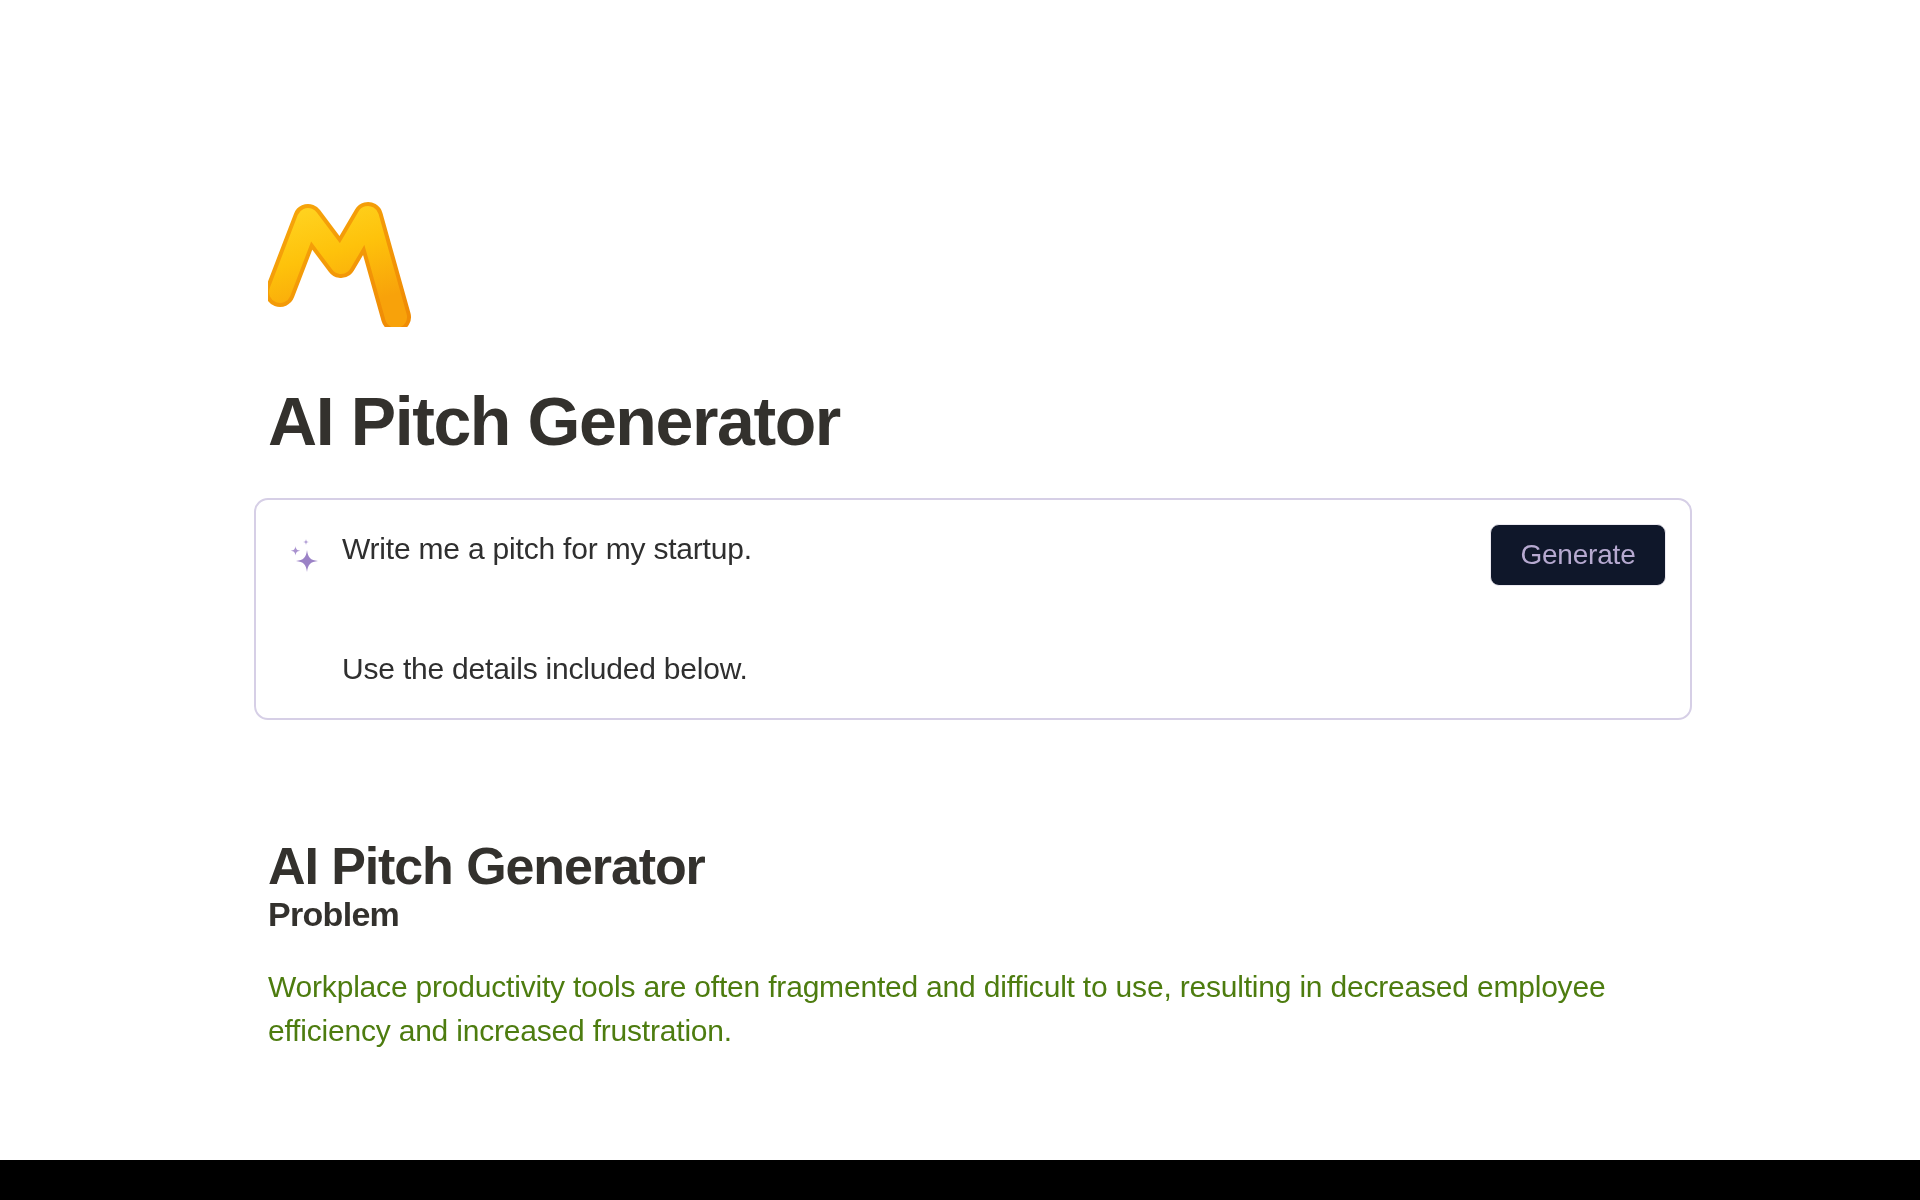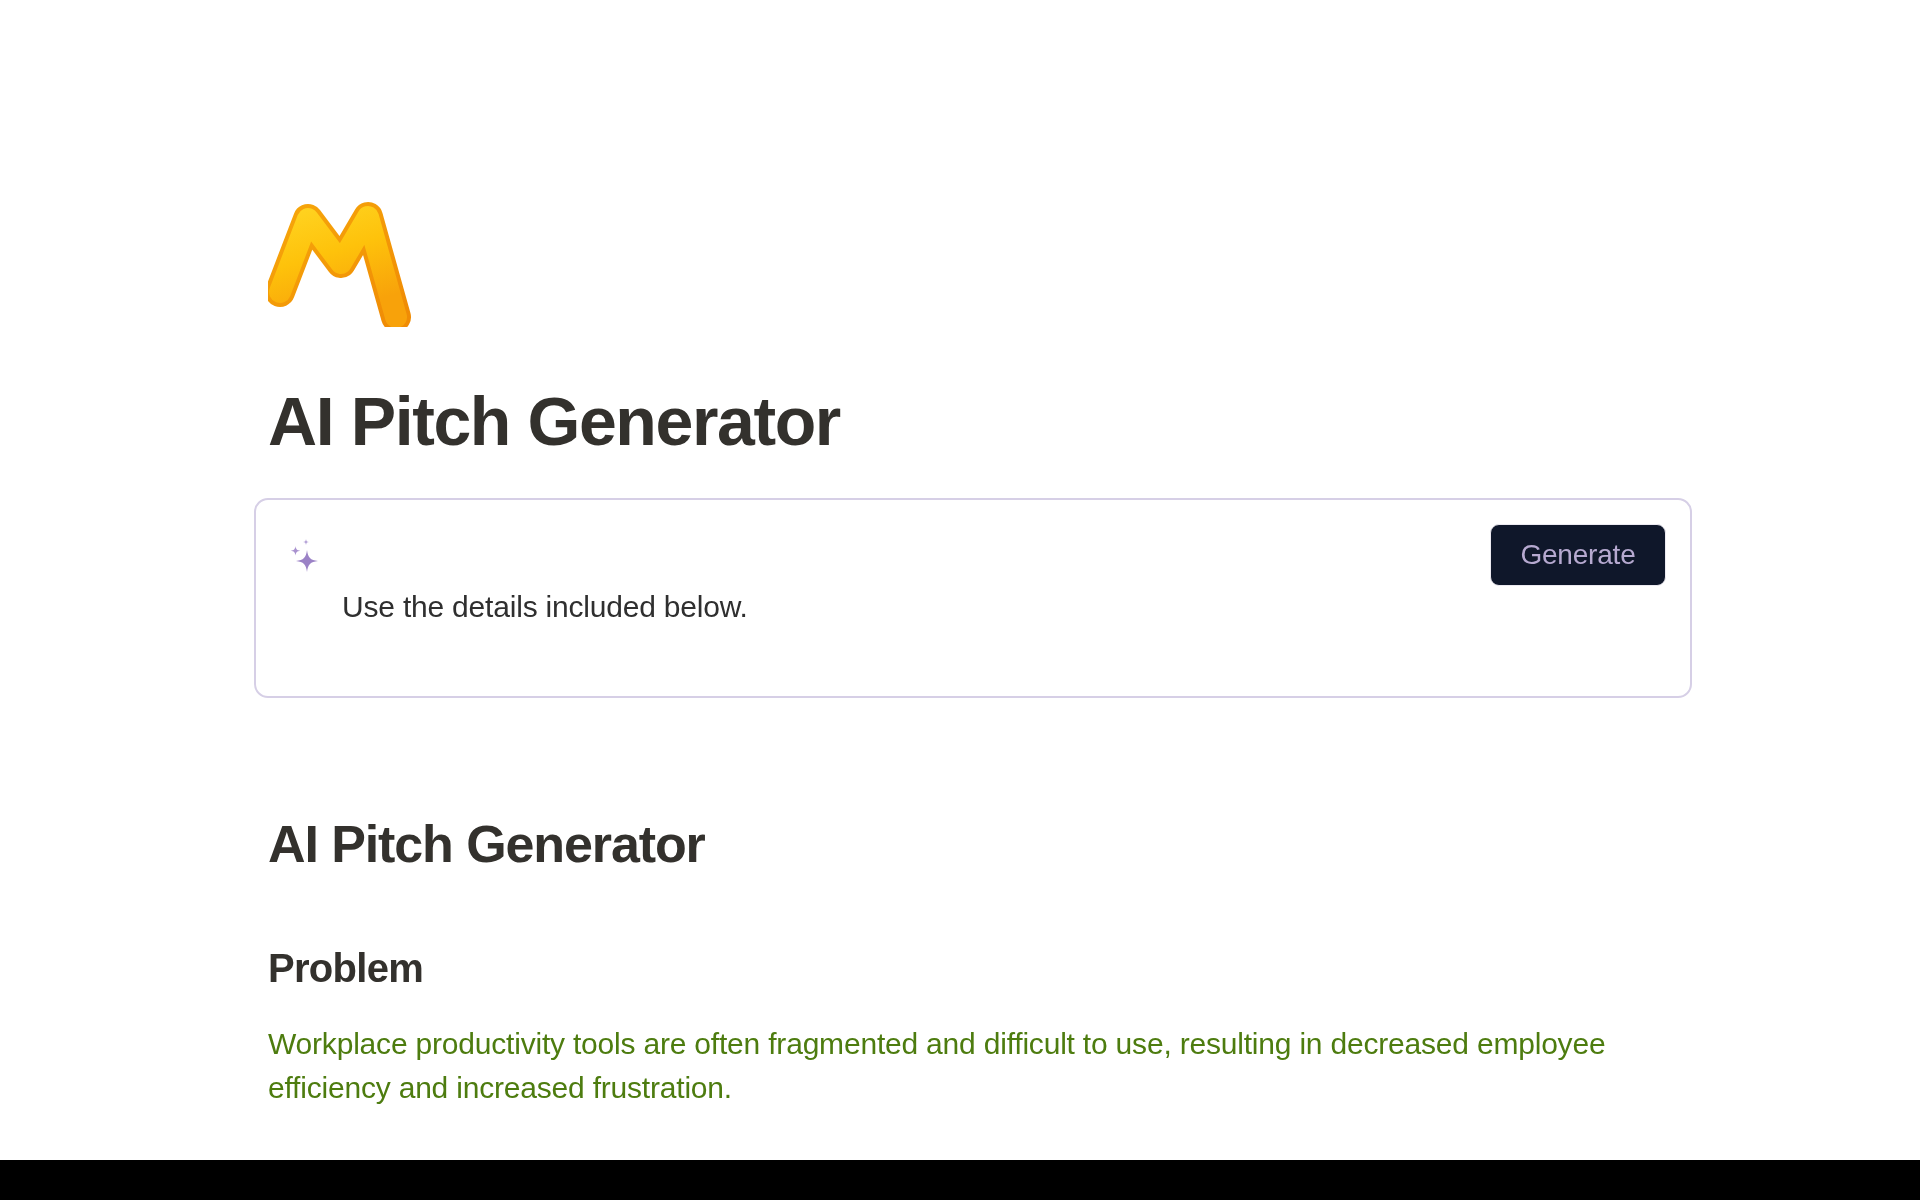--- a/index.html
+++ b/index.html
@@ -78,21 +78,21 @@
 
   .prompt-lines { flex: 1 1 auto; min-width: 0; }
 
   .prompt-line {
     font-size: 30px;
     line-height: 1.0;
     color: #2f2f2f;
     letter-spacing: -0.2px;
     white-space: nowrap;
   }
-  .prompt-line.second { margin-top: 58px; }
+  .prompt-line.second { margin-top: 90px; }
 
   .generate-button {
     position: absolute;
     right: 24px;
     top: 24px;
     min-width: 176px;
     height: 62px;
     padding: 0 22px;
     display: flex;
     align-items: center;
@@ -112,22 +112,21 @@
 
   .doc-title {
     font-size: 52px;
     line-height: 1.1;
     font-weight: 700;
     letter-spacing: -1.1px;
     color: #33312d;
   }
 
   .doc-h2 {
-    margin-top: 72px;
-    font-size: 40px;
+    font-size: 34px;
     line-height: 1.1;
     font-weight: 700;
     letter-spacing: -0.7px;
     color: #33312d;
   }
 
   .doc-p {
     margin-top: 32px;
     width: 1370px;
     font-size: 30px;
@@ -179,20 +178,21 @@
 
         <span class="sparkle-icon">
           <svg viewBox="0 0 38 40" xmlns="http://www.w3.org/2000/svg">
             <path d="M21 12 C21.9 19.6 24.4 22.1 32 23 C24.4 23.9 21.9 26.4 21 34 C20.1 26.4 17.6 23.9 10 23 C17.6 22.1 20.1 19.6 21 12 Z" fill="#9b82c6"></path>
             <path d="M9.5 8 C9.9 11.3 11 12.4 14.3 12.8 C11 13.2 9.9 14.3 9.5 17.6 C9.1 14.3 8 13.2 4.7 12.8 C8 12.4 9.1 11.3 9.5 8 Z" fill="#a992cf"></path>
             <path d="M20 1 C20.25 3.1 20.9 3.75 23 4 C20.9 4.25 20.25 4.9 20 7 C19.75 4.9 19.1 4.25 17 4 C19.1 3.75 19.75 3.1 20 1 Z" fill="#b3a0d6"></path>
           </svg>
         </span>
 
         <div class="prompt-lines">
+          <div class="prompt-line">Write me a pitch for my startup.</div>
           <div class="prompt-line second">Use the details included below.</div>
         </div>
       </div>
 
       <button class="generate-button">Generate</button>
     </div>
 
     <div class="doc">
 
       <h2 class="doc-title">AI Pitch Generator</h2>

